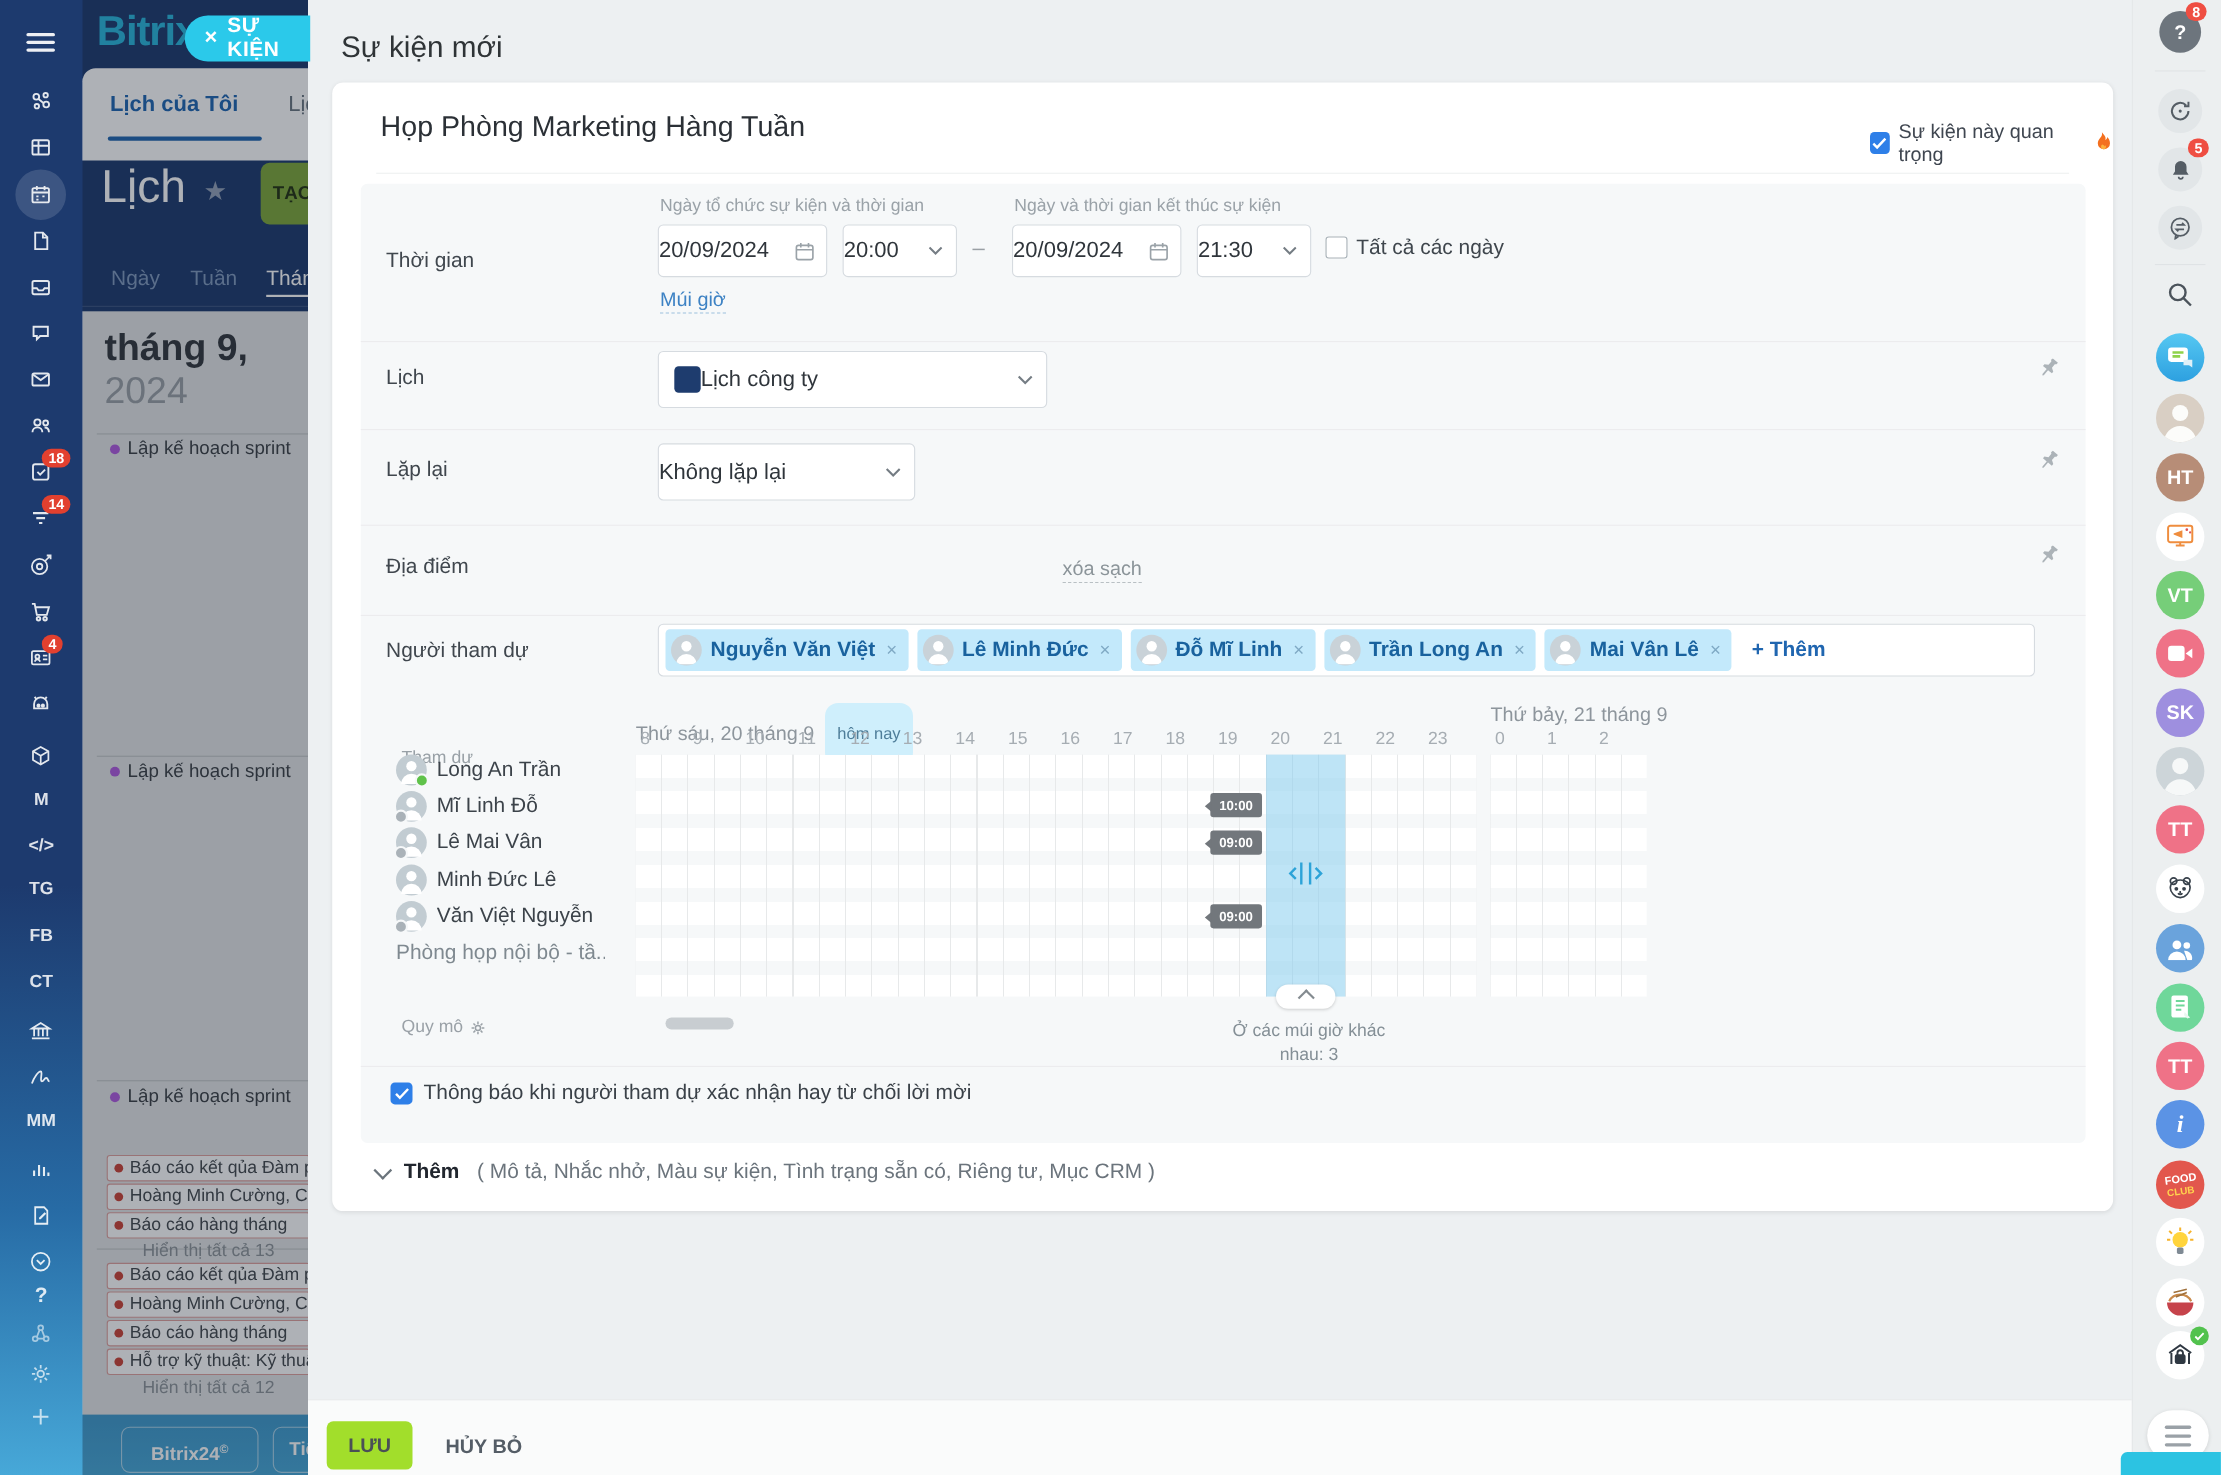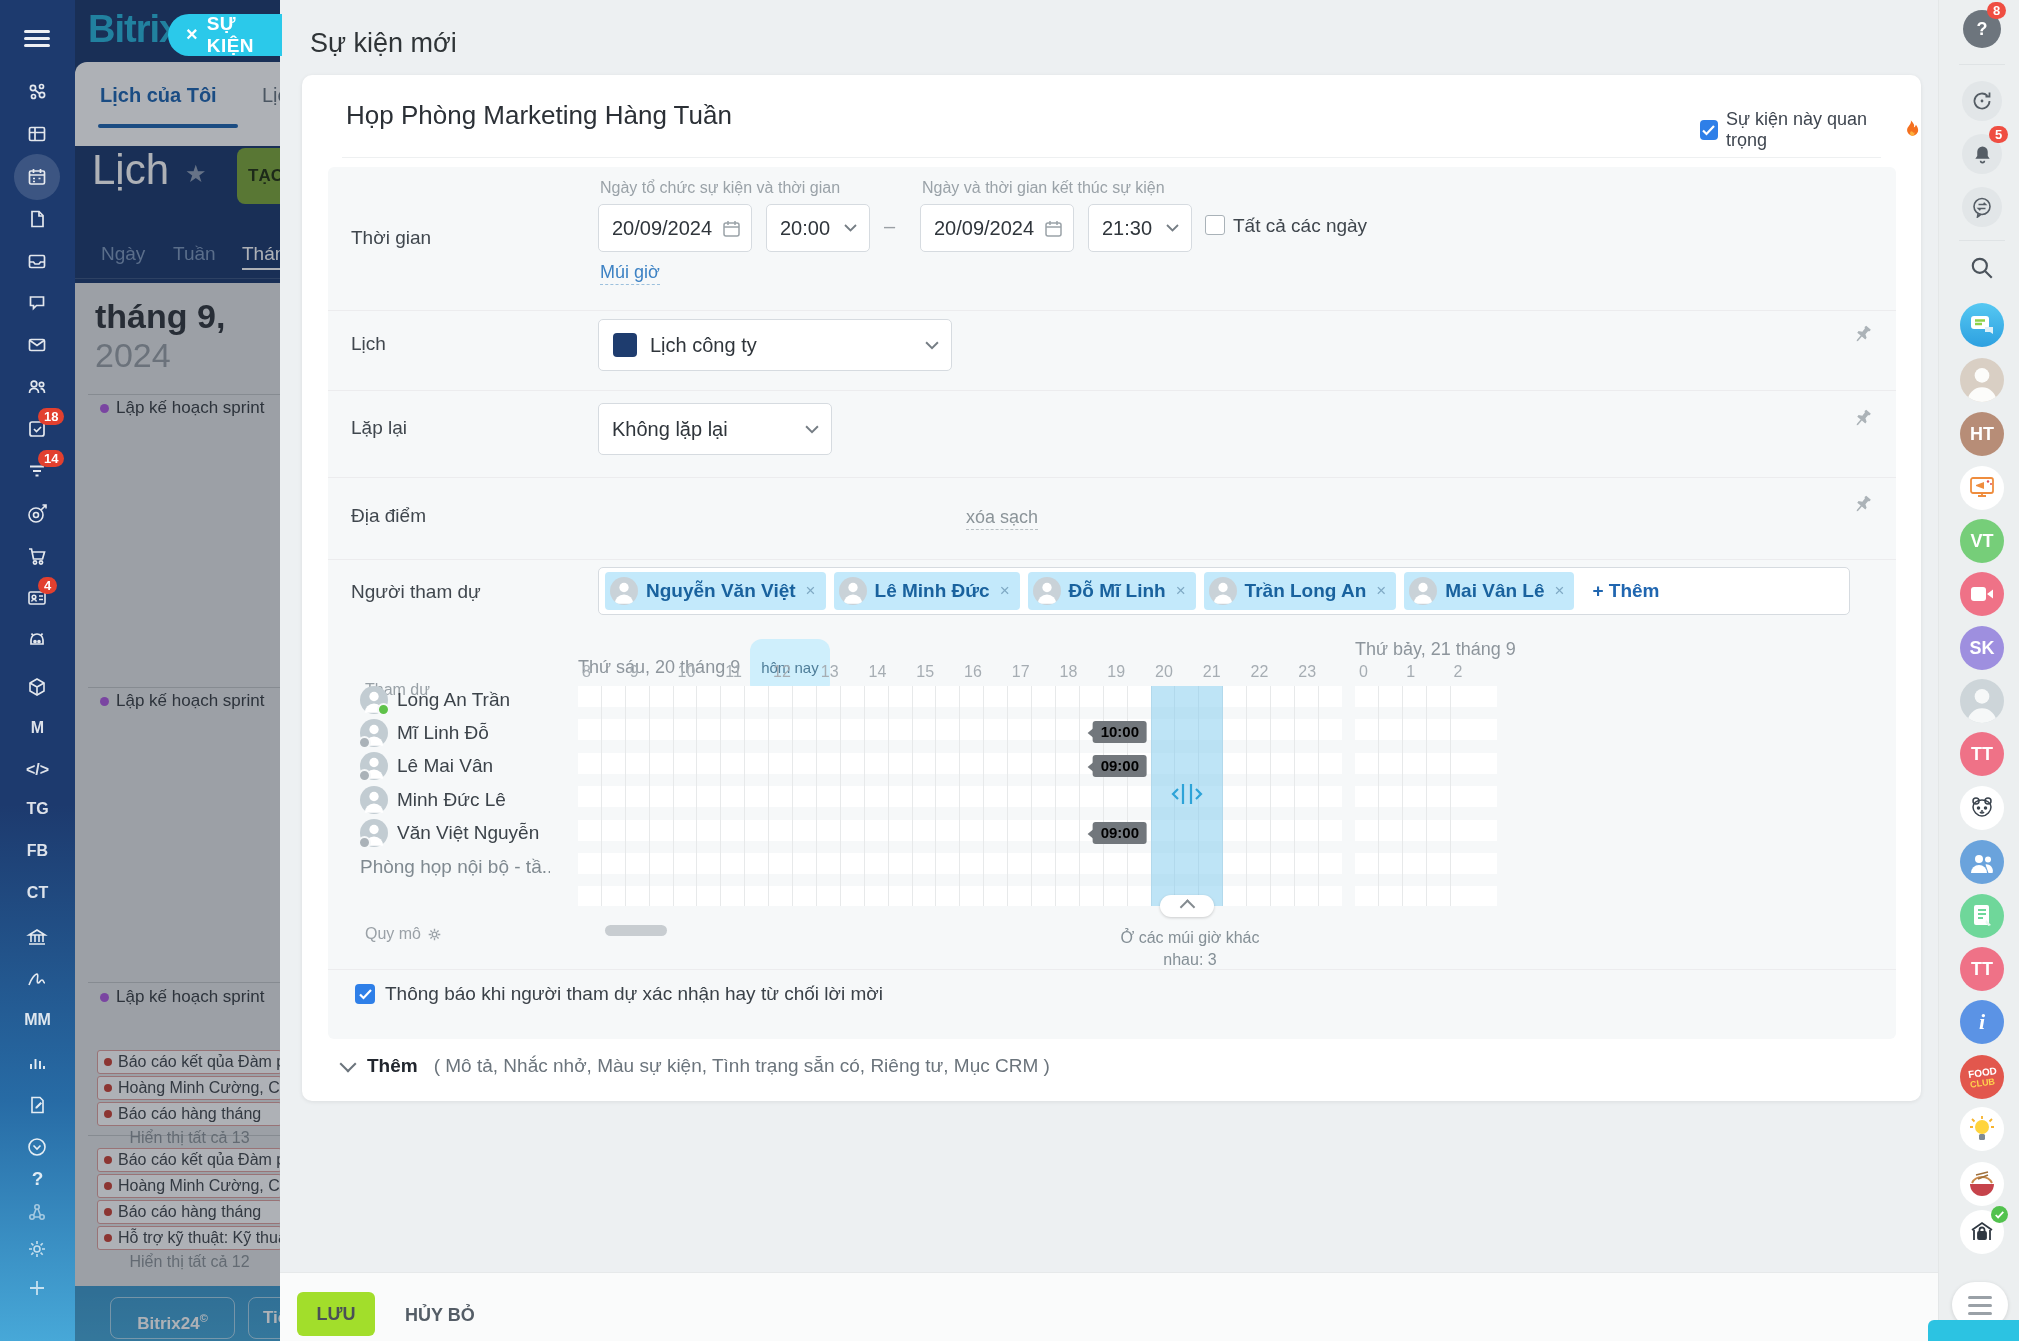--- a/index.html
+++ b/index.html
@@ -57,21 +57,21 @@
   .chk svg{width:13px;height:11px;}
   .chk-empty{width:18px;height:18px;border-radius:3px;border:1px solid #a9b2b8;background:#fff;}
   #important{position:absolute;left:1398px;top:34px;display:flex;align-items:center;gap:8px;}
   #important .lbl{font-size:18px;color:#3f4650;}
   #title-divider{position:absolute;left:40px;top:82px;width:1539px;height:1px;background:#eef0f1;}
   #panel{position:absolute;left:26px;top:92px;width:1568px;height:872px;background:#f6f8f9;border-radius:6px;}
   .pdiv{position:absolute;left:0;width:1568px;height:1px;background:#ececee;}
   .rowlabel{position:absolute;left:23px;font-size:19px;color:#40474e;}
   .minilabel{position:absolute;font-size:16px;color:#9aa2a8;}
   .field{position:absolute;height:46px;background:#fff;border:1px solid #d6dbe0;border-radius:5px;display:flex;align-items:center;}
-  .field .val{font-size:20px;color:#2f353b;margin-left:13px;white-space:nowrap;}
+  .field .val{font-size:20px;color:#2f353b;white-space:nowrap;}
   .field .cal-ic{margin-left:auto;margin-right:10px;}
   .field .chev{margin-left:auto;margin-right:12px;}
   .dashedlink{font-size:18px;color:#3d82c4;border-bottom:1px dashed #9cc0dd;padding-bottom:1px;}
   .greylink{font-size:18px;color:#8b9499;border-bottom:1px dashed #b9c0c4;padding-bottom:1px;}
   .pin{position:absolute;left:1524px;width:20px;height:20px;transform:rotate(40deg);opacity:.8;}
   #chipsbox{position:absolute;left:270px;top:400px;width:1252px;height:48px;background:#fff;border:1px solid #d6dbe0;border-radius:5px;
     display:flex;align-items:center;padding-left:6px;box-sizing:border-box;}
   .chip{display:flex;align-items:center;height:38px;background:#c3e9fb;border-radius:4px;padding:0 10px 0 5px;margin-right:8px;flex:0 0 auto;}
   .chip .av{width:28px;height:28px;border-radius:50%;background:#c9d2d8;overflow:hidden;flex:0 0 auto;}
   .chip .nm{font-size:19px;font-weight:bold;color:#19629e;margin-left:8px;white-space:nowrap;}
@@ -90,21 +90,21 @@
   #hours2 span{width:47.3px;}
   #schrows{position:absolute;left:0;top:44px;width:1180px;}
   .srow{position:relative;height:33.4px;display:flex;align-items:center;}
   .savatar{position:relative;width:28px;height:28px;border-radius:50%;background:#c2ccd2;flex:0 0 auto;overflow:visible;}
   .savatar .ph{width:28px;height:28px;border-radius:50%;overflow:hidden;}
   .savatar::after{content:"";position:absolute;width:9px;height:9px;border-radius:50%;border:2px solid #f6f8f9;display:none;}
   .savatar.dot-on::after{display:block;right:-2px;bottom:-2px;background:#5fc24a;}
   .savatar.dot-off::after{display:block;left:-2px;bottom:-2px;background:#aab2b8;}
   .sname{font-size:19px;color:#3c434a;margin-left:9px;max-width:190px;white-space:nowrap;overflow:hidden;}
   .srow.room .sname{color:#7f8990;margin-left:0;}
-  .tbadge{position:absolute;left:787px;top:5px;transform:translateX(-100%);background:#72777c;color:#000000;font-size:15px;font-weight:bold;
+  .tbadge{position:absolute;left:787px;top:5px;transform:translateX(-100%);background:#72777c;color:#ffffff;font-size:12px;font-weight:bold;
     border-radius:3px;padding:2px 8px;line-height:18px;}
   .tbadge:empty{display:none;}
   .tbadge::before{content:"";position:absolute;left:-5px;top:7px;border:5px solid transparent;border-right:6px solid #72777c;border-left:0;}
   #handle{position:absolute;left:809px;top:143px;}
   #chevpill{position:absolute;left:800px;top:256px;width:54px;height:22px;background:#fff;border-radius:12px;
     box-shadow:0 1px 3px rgba(0,0,0,.18);display:flex;align-items:center;justify-content:center;}
   #chevpill i{width:9px;height:9px;border-left:2px solid #848b90;border-top:2px solid #848b90;transform:rotate(45deg) translate(-1px,-1px);margin-top:4px;}
   #scale{position:absolute;left:5px;top:286px;font-size:16px;color:#9aa1a7;display:flex;align-items:center;gap:6px;}
   #schscroll{position:absolute;left:245px;top:286px;width:62px;height:11px;background:#c8cdd1;border-radius:6px;}
   #tznote{position:absolute;left:740px;top:288px;width:180px;text-align:center;font-size:16px;color:#848f96;line-height:22px;}

